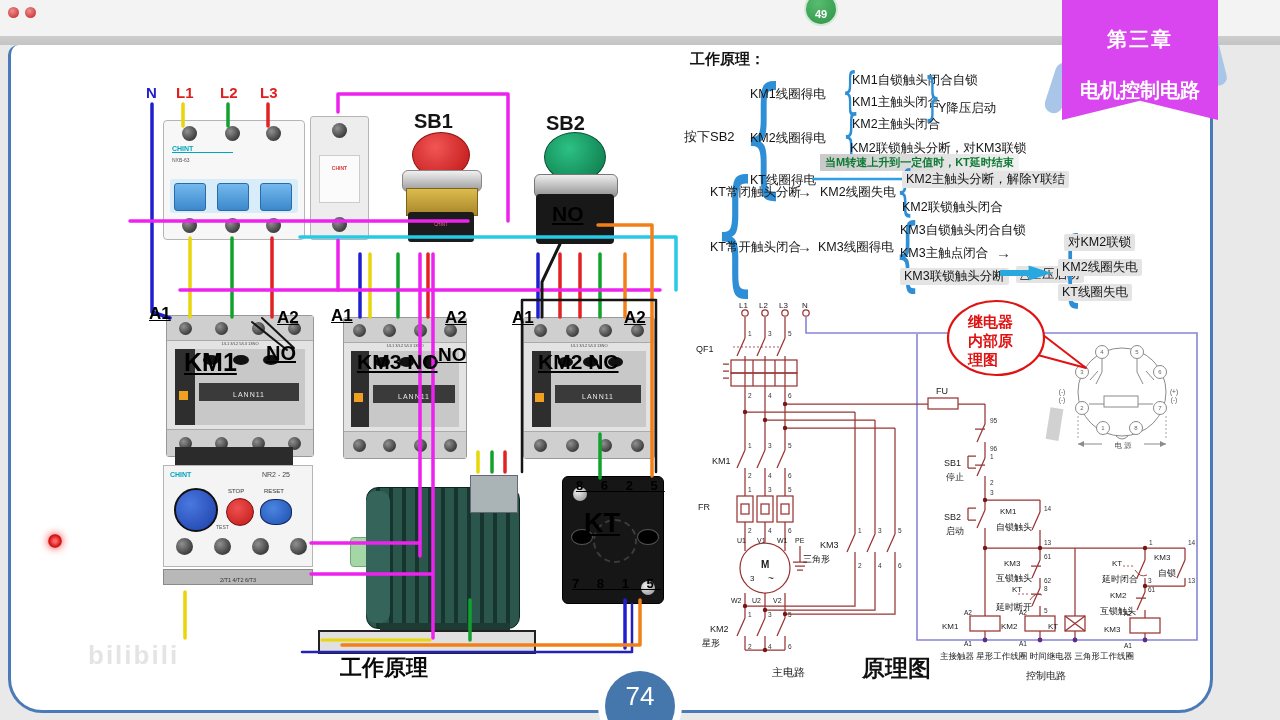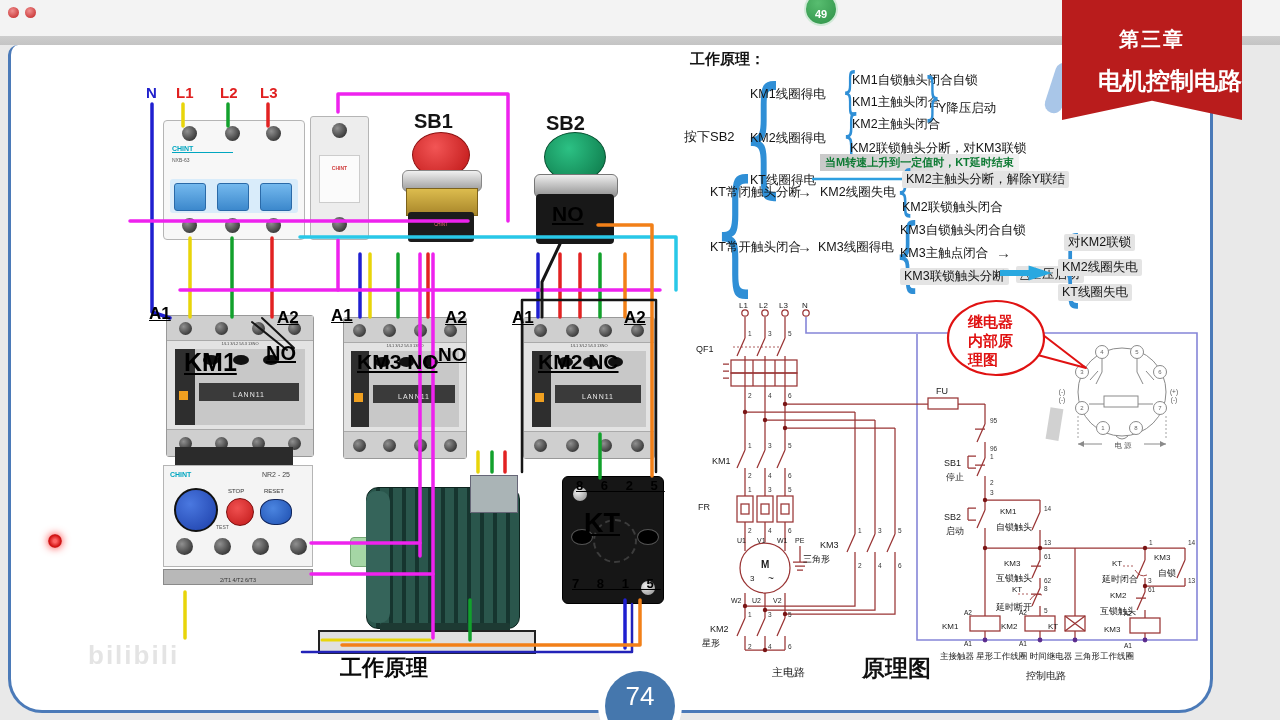--- a/index.html
+++ b/index.html
@@ -26,23 +26,23 @@
   <div class="L" style="left:25px;top:7px;width:11px;height:11px;border-radius:50%;background:radial-gradient(circle at 40% 35%,#f09090,#c02020);"></div>
   <div class="L" style="left:0;top:36px;width:1280px;height:9px;background:linear-gradient(#cdcdcd,#c4c4c4);"></div>
   <div class="L" style="left:804px;top:-8px;width:34px;height:34px;border-radius:50%;background:radial-gradient(circle at 40% 30%,#58bd70,#2e9147);border:2px solid #cfe9d6;display:flex;align-items:flex-end;justify-content:center;padding-bottom:4px;box-sizing:border-box;">
     <span style="font-size:11px;font-weight:bold;color:#fff;">49</span>
   </div>
 
   <div class="L" style="left:8px;top:45px;width:1199px;height:665px;background:#fff;border:3px solid #4b7ab8;border-top:none;border-radius:10px 10px 34px 34px;"></div>
 
   <div class="L" style="left:1050px;top:62px;width:18px;height:52px;background:#a9c6e8;border-radius:9px;transform:rotate(18deg);"></div>
   <div class="L" style="left:1206px;top:30px;width:16px;height:56px;background:#a9c6e8;border-radius:8px;transform:rotate(-14deg);"></div>
-  <div class="L" style="left:1062px;top:0;width:180px;height:120px;background:#b91c1c;clip-path:polygon(0 0,100% 0,100% 100%,50% 84%,0 100%);text-align:center;">
+  <div class="L" style="left:1062px;top:0;width:156px;height:120px;background:#d946ef;clip-path:polygon(0 0,100% 0,100% 100%,50% 84%,0 100%);text-align:center;">
     <div style="margin-top:26px;font-size:20px;font-weight:bold;color:#fff;letter-spacing:2px;">第三章</div>
-    <div style="margin-top:12px;font-size:24px;font-weight:bold;color:#fff;text-align:right;">电机控制电路</div>
+    <div style="margin-top:24px;font-size:20px;font-weight:bold;color:#fff;">电机控制电路</div>
   </div>
 
   <div class="comp" style="left:163px;top:120px;width:140px;height:118px;background:#f7f7f7;border:1px solid #b5b5b5;border-radius:4px;">
     <div class="scrw" style="left:18px;top:5px;width:15px;height:15px;"></div>
     <div class="scrw" style="left:61px;top:5px;width:15px;height:15px;"></div>
     <div class="scrw" style="left:102px;top:5px;width:15px;height:15px;"></div>
     <div class="L" style="left:8px;top:24px;font-size:7px;font-weight:bold;color:#00a6c0;border-bottom:1px solid #00a6c0;padding-right:40px;">CHINT</div>
     <div class="L" style="left:8px;top:36px;font-size:5px;color:#555;">NXB-63</div>
     <div class="L" style="left:6px;top:58px;width:128px;height:34px;background:#d9ecfa;border-radius:3px;"></div>
     <div class="L" style="left:10px;top:62px;width:30px;height:26px;background:linear-gradient(#74b9ee,#3c88cc);border:1px solid #2a6aa8;border-radius:3px;"></div>

